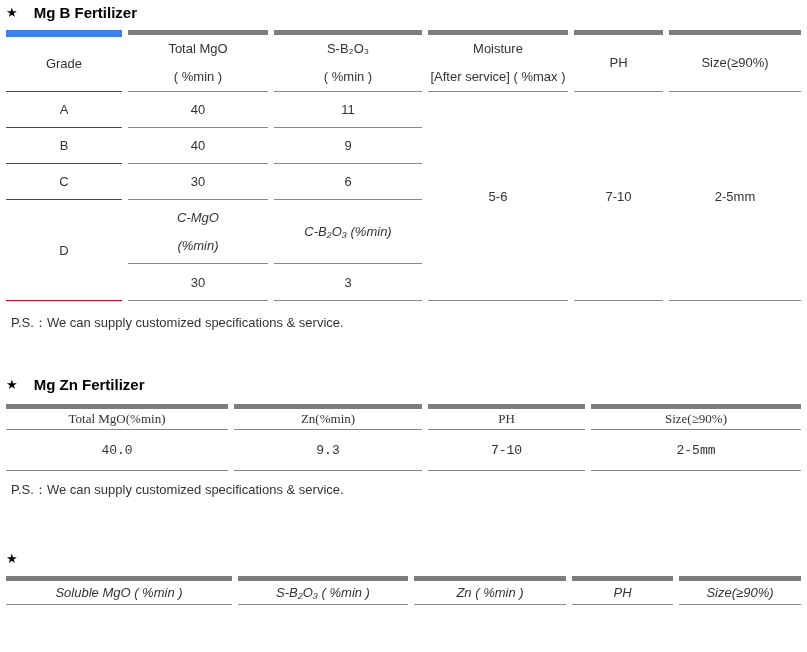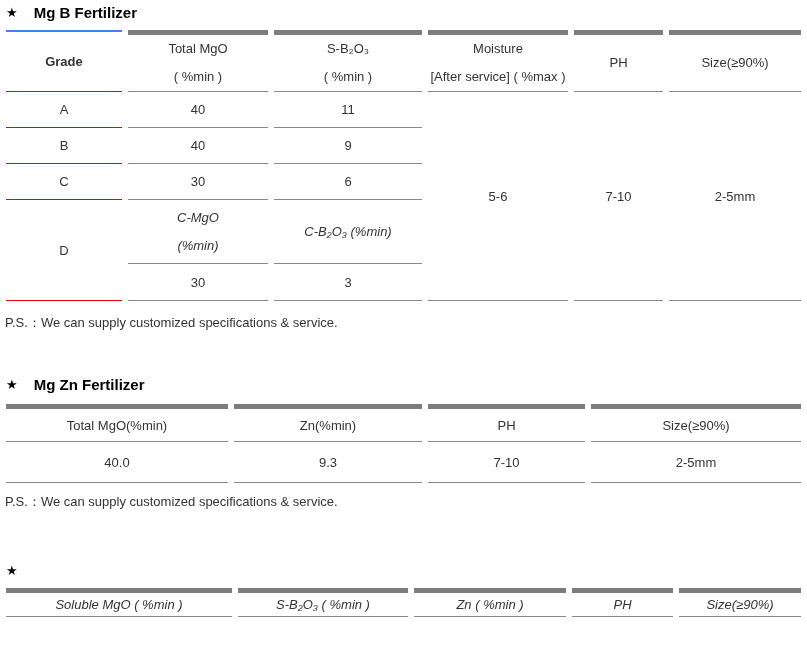--- a/index.html
+++ b/index.html
@@ -48,42 +48,41 @@
   }
   table.spec th {
     border-top: 5px solid #7d7d7d;
   }
   
   table.spec .gc {
     border-top-color: #e60012;
     border-bottom-color: #e60012;
   }
   table.spec th.gc {
-    border-top: 2px solid #3b82f6;
-    font-weight: bold;
+    border-top: 7px solid #3b82f6;
   }
 
   
   .t1 th { height: 61px; line-height: 28px; }
   .t1 td.r { height: 36px; }
   .t1 td.d1 { height: 64px; line-height: 28px; font-style: italic; }
   .t1 td.d2 { height: 37px; }
 
   
-  .t2 th { height: 38px; }
-  .t2 td { height: 41px; }
+  .t2 th { height: 26px; font-family: Liberation Serif, serif; }
+  .t2 td { height: 41px; font-family: Liberation Mono, monospace; }
 
   
   .t3 th { height: 29px; }
   .t3 td { height: 36px; }
 
   .ps-note {
     font-size: 13px;
     color: #333333;
-    padding-left: 5px;
+    padding-left: 11px;
   }
 
   
   #title-1 { margin-top: 3px; }
   #table-1 { margin-top: 9px; }
   #ps-1    { margin-top: 13px; }
   #title-2 { margin-top: 43px; }
   #table-2 { margin-top: 11px; }
   #ps-2    { margin-top: 10px; }
   #title-3 { margin-top: 50px; }

